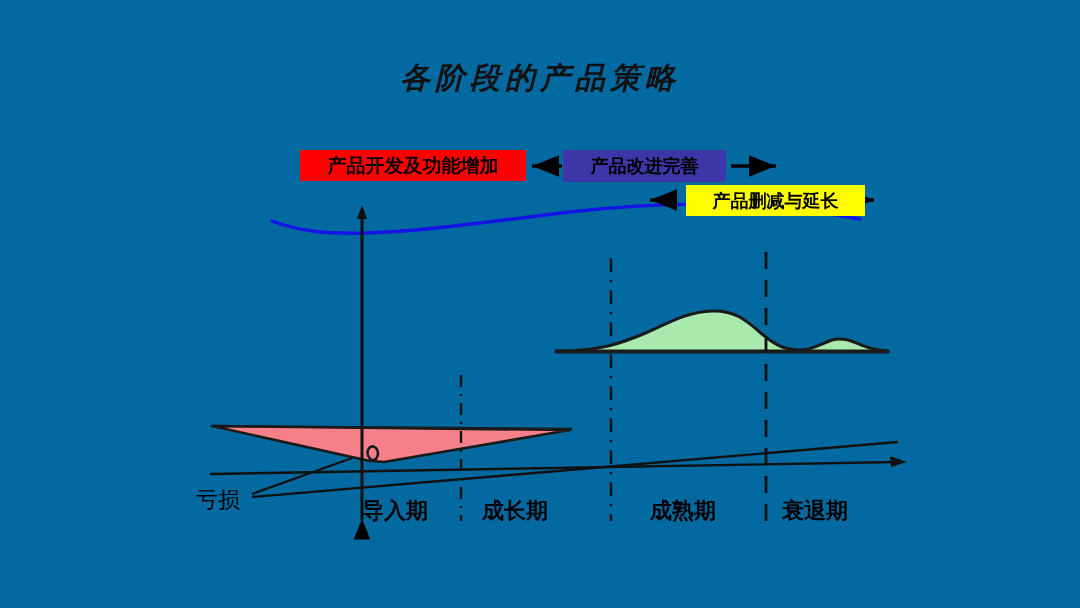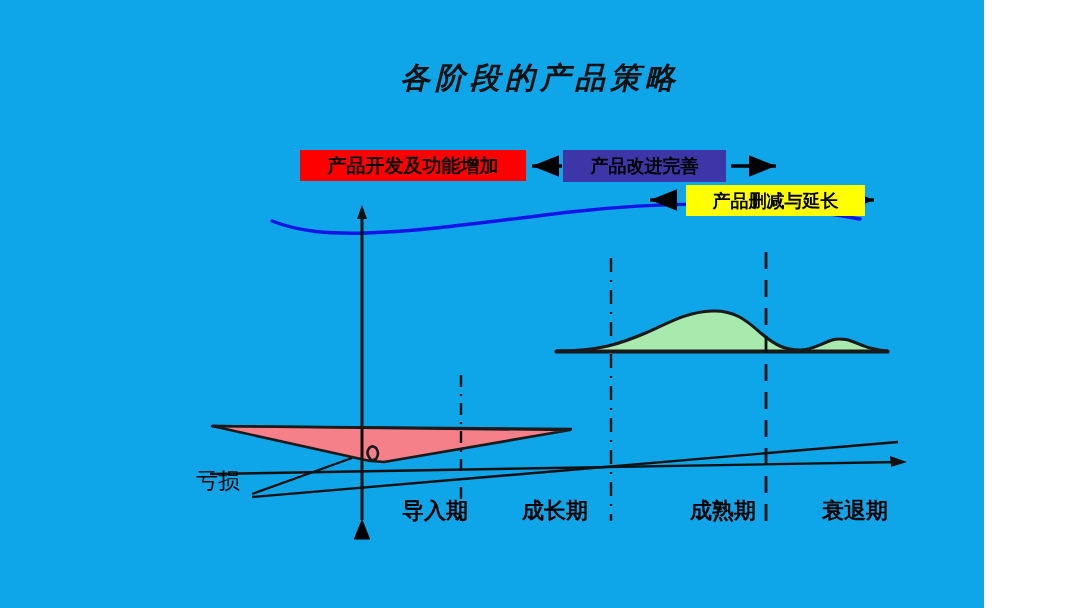--- a/index.html
+++ b/index.html
@@ -5,23 +5,23 @@
   html, body {
     margin: 0;
     padding: 0;
     background: #ffffff;
   }
   body {
     font-family: "Liberation Sans", "DejaVu Sans", sans-serif;
   }
   #stage {
     position: relative;
-    width: 984px;
+    width: 1080px;
     height: 608px;
-    background: #0ea5e9;
+    background: #0369a1;
     overflow: hidden;
   }
   #diagram-svg {
     position: absolute;
     left: 0;
     top: 0;
     width: 1080px;
     height: 608px;
   }
 
@@ -87,33 +87,32 @@
   }
   .lifecycle-label {
     left: 392px;
     top: 275px;
     font-size: 21px;
     line-height: 30px;
     font-weight: 500;
   }
   .loss-label {
     left: 196px;
-    top: 466px;
+    top: 485px;
     font-size: 22px;
   }
 
   
   .stage-label {
     position: absolute;
     top: 496px;
     font-size: 22px;
     font-weight: bold;
     color: #000000;
     white-space: nowrap;
-    padding-left: 40px;
   }
   .stage-0 { left: 362px; }
   .stage-1 { left: 482px; }
   .stage-2 { left: 650px; }
   .stage-3 { left: 782px; }
 </style>
 </head>
 <body>
 
 <div id="stage">

